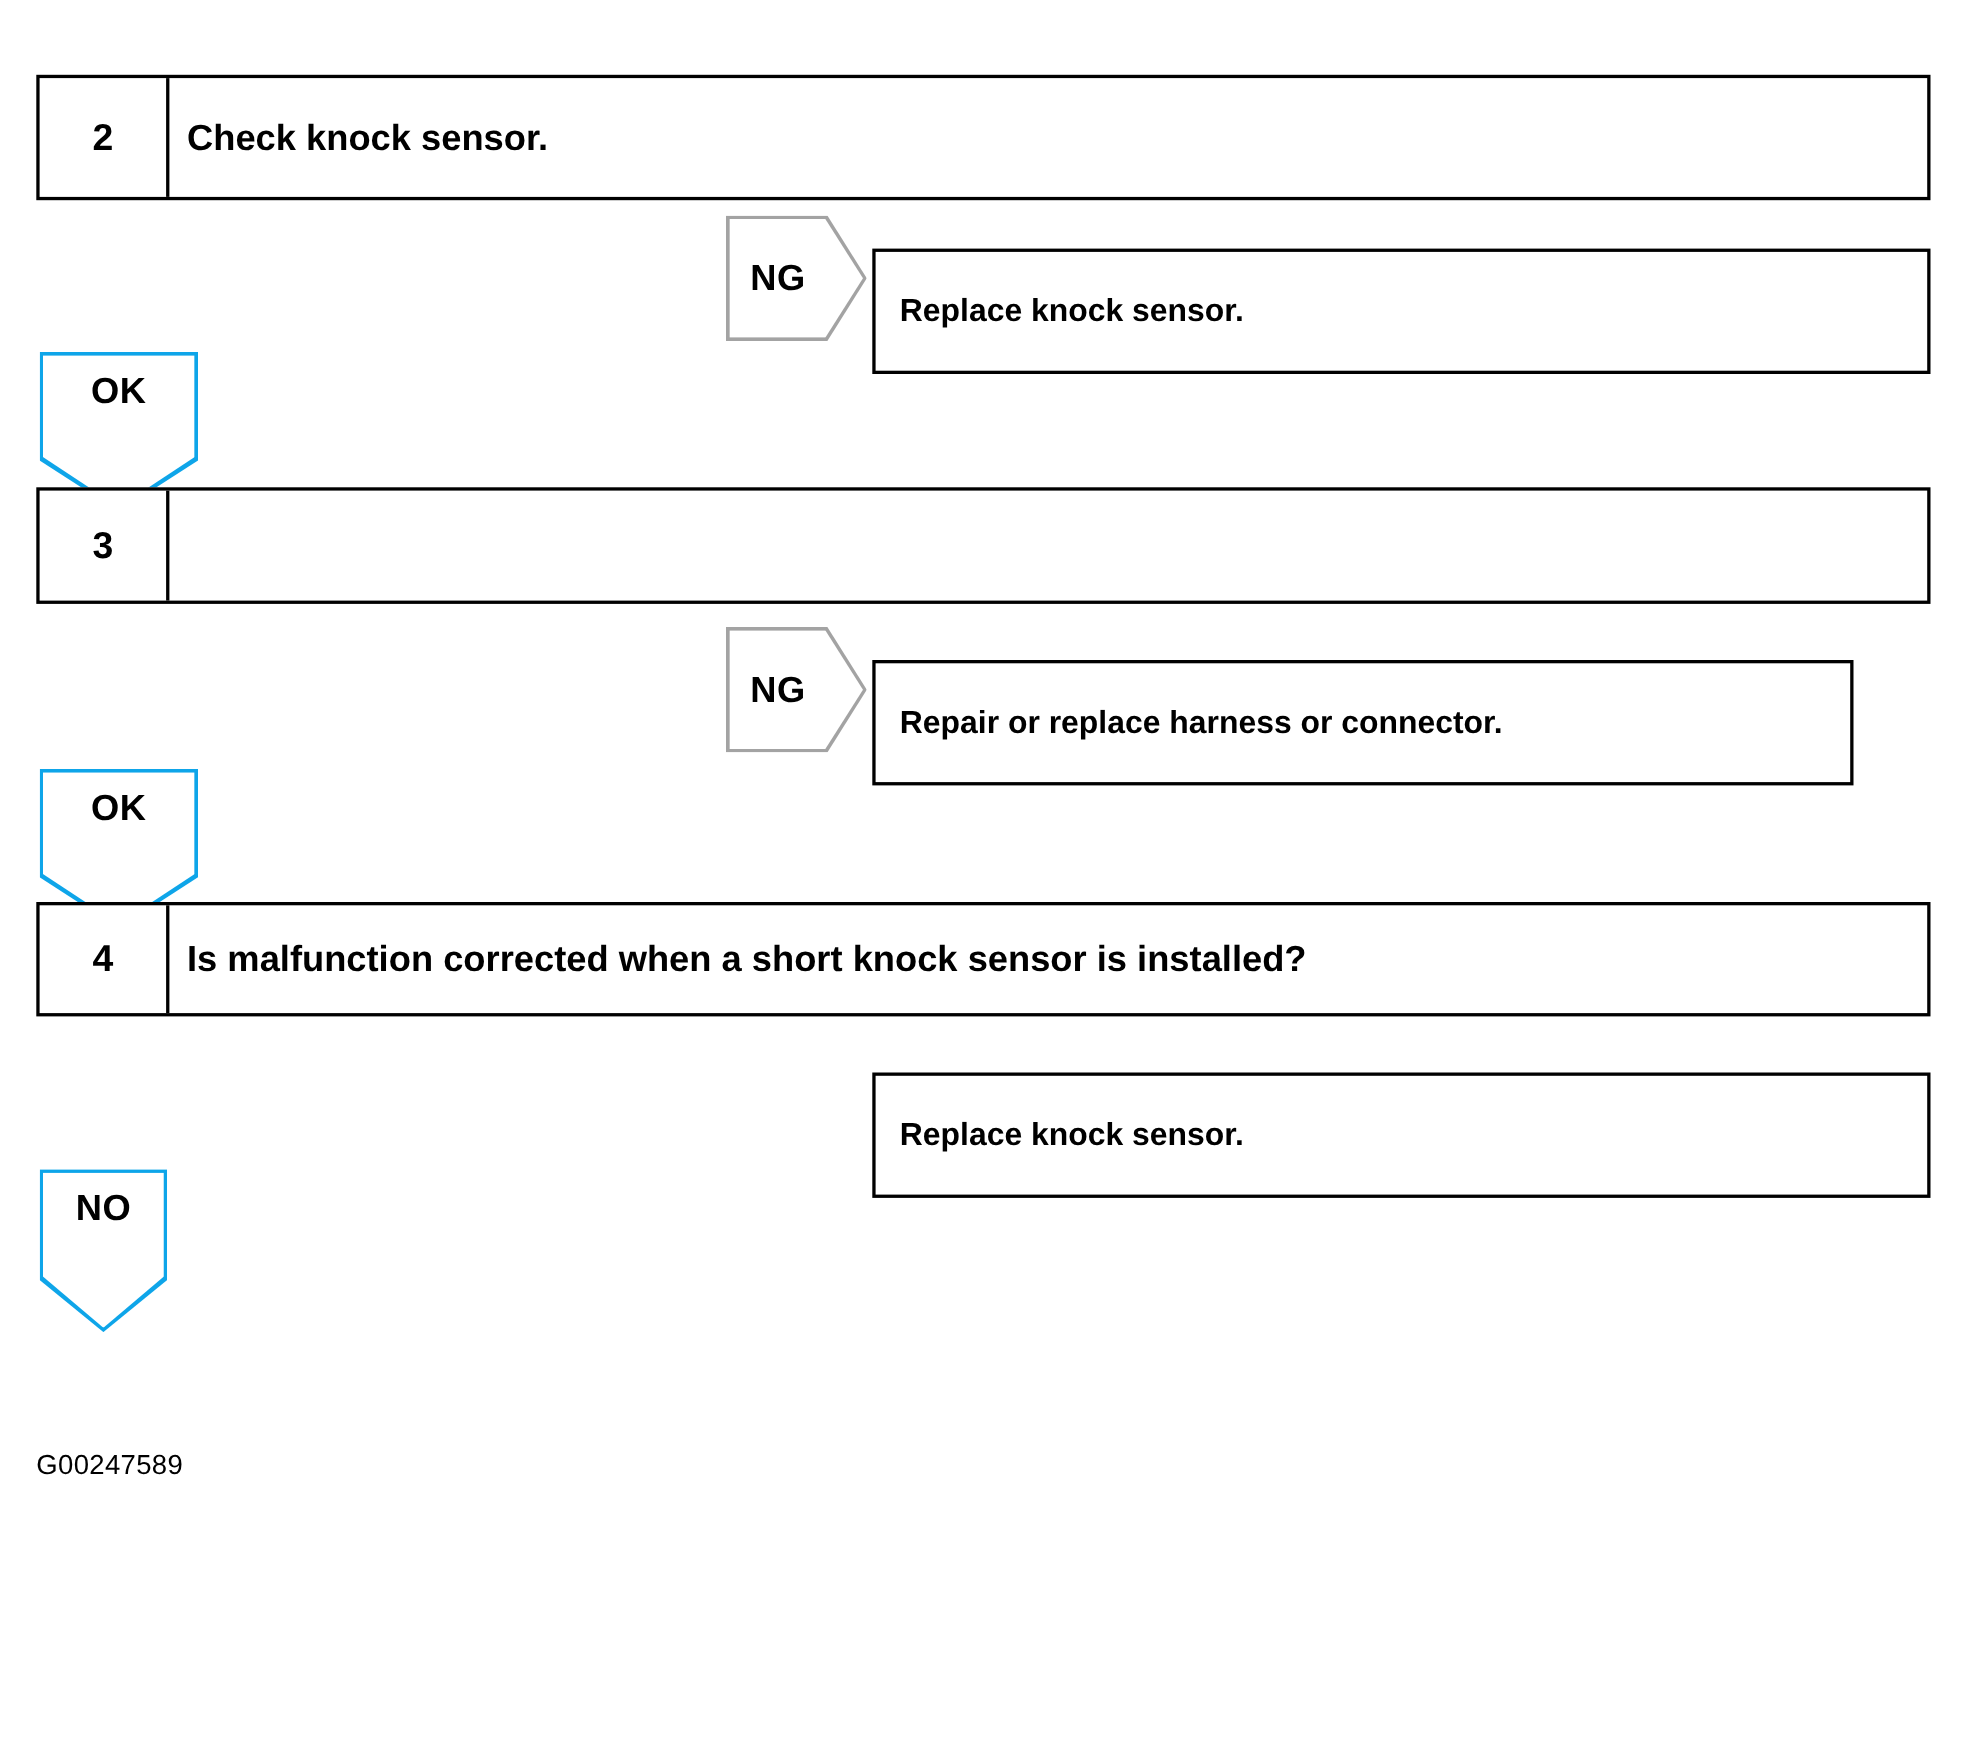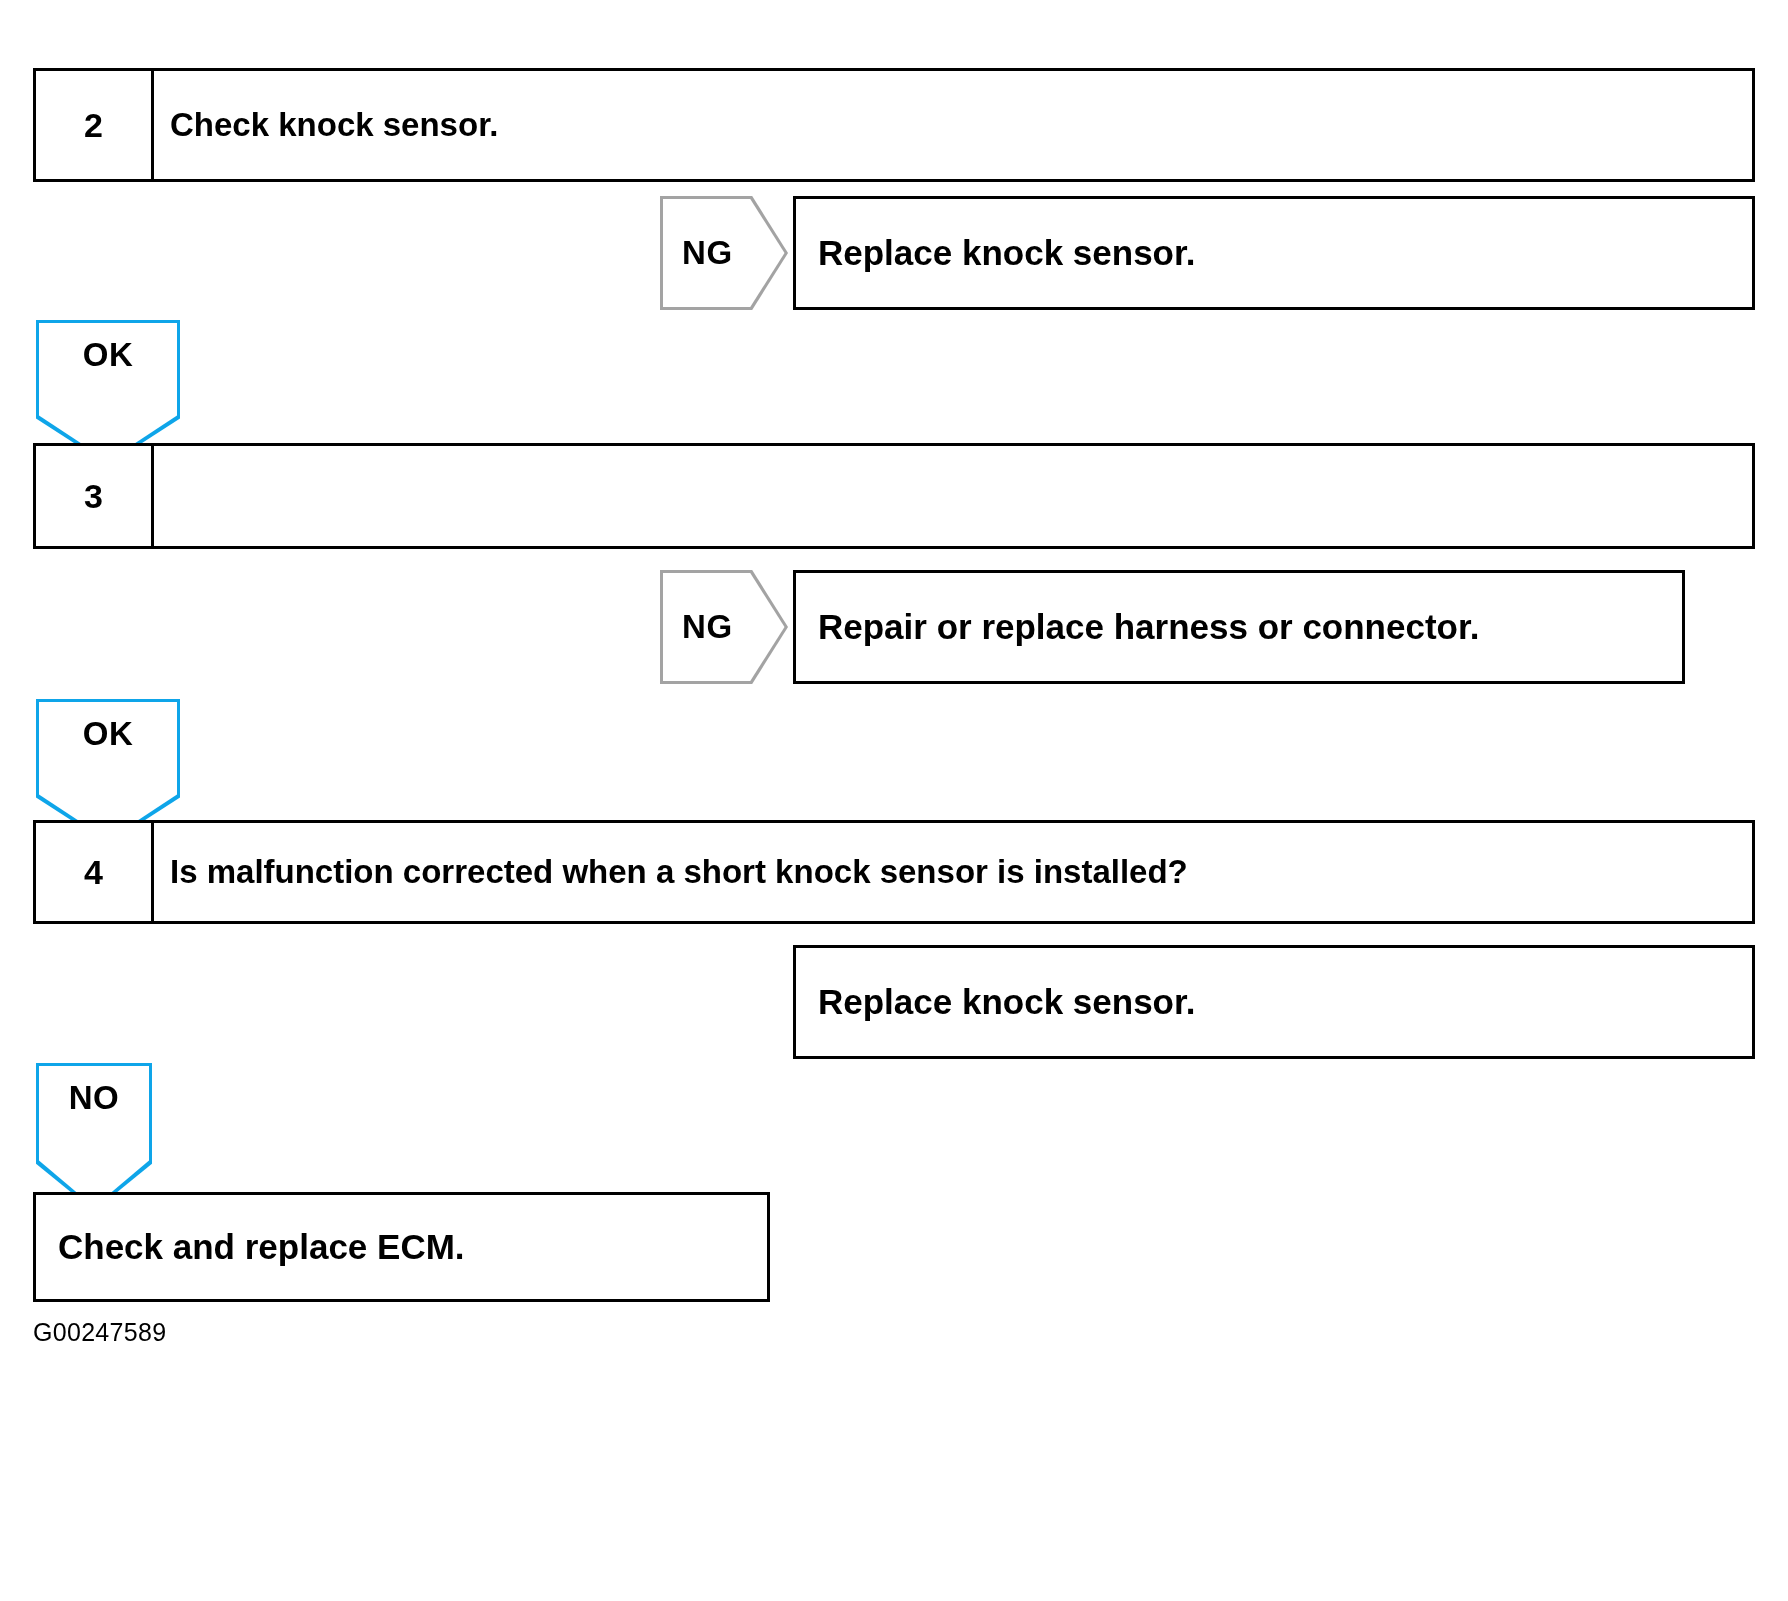--- a/index.html
+++ b/index.html
@@ -50,22 +50,23 @@
   .step-text.two-line { align-items: center; }
 
   
   .result-box {
     position: absolute;
     border: 3px solid #000;
     background: #fff;
     display: flex;
     align-items: center;
     padding: 0 22px;
-    font-size: 35px;
+    font-size: 29px;
     font-weight: bold;
+    margin-top: 30px;
   }
 
   
   .branch-tag {
     position: absolute;
     background: #a3a3a3;
     display: flex;
     align-items: center;
     justify-content: flex-start;
     -webkit-clip-path: polygon(0 0, 72% 0, 100% 50%, 72% 100%, 0 100%);
@@ -172,19 +173,16 @@
 
   <div class="result-box" style="left:793px; top:945px; width:962px; height:114px;">
     <span>Replace knock sensor.</span>
   </div>
 
   <div class="flow-tag" style="left:36px; top:1063px; width:116px; height:148px;">
     <div class="inner"></div>
     <div class="lbl">NO</div>
   </div>
 
-  <div class="result-box" style="left:33px; top:1192px; width:737px; height:110px;">
-    <span>Check and replace ECM.</span>
-  </div>
 
   <div class="doc-code" style="left:33px; top:1318px;">G00247589</div>
 
 </div>
 
 </body></html>

